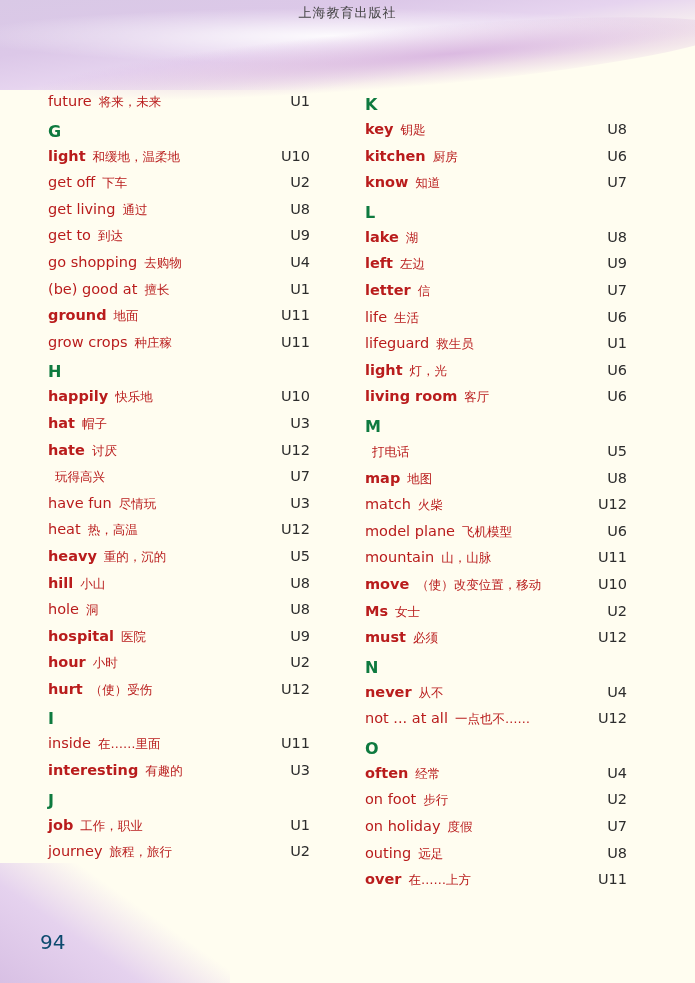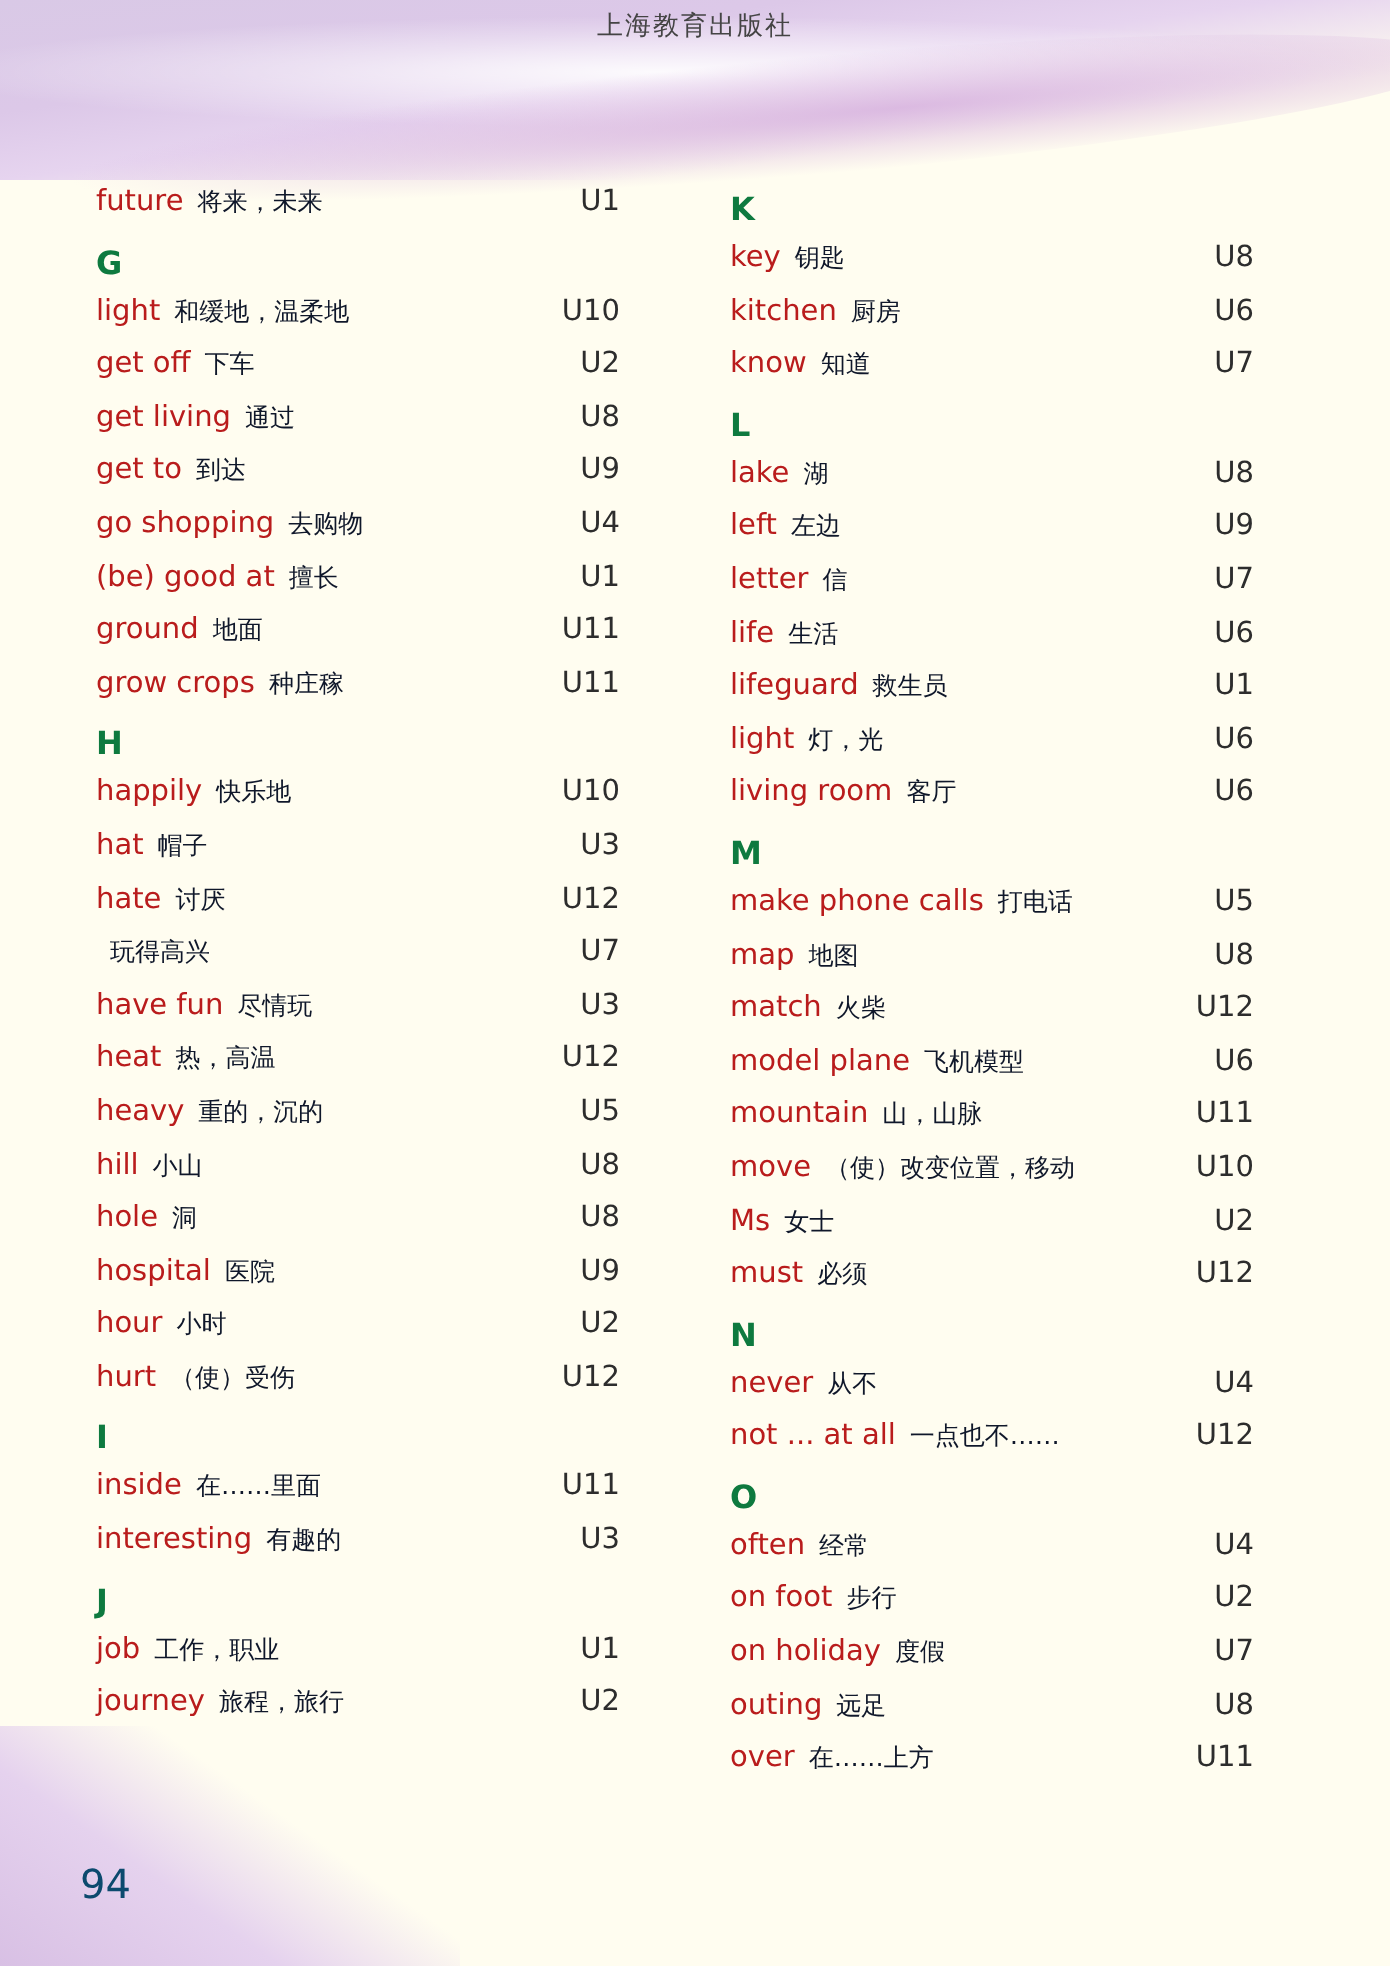--- a/index.html
+++ b/index.html
@@ -37,22 +37,22 @@
     .col-right { left: 365px; }
     .section-letter {
       color: #0e7a3f; font-weight: bold; font-size: 16px;
       height: 22px; line-height: 22px; margin-top: 6px;
     }
     .entry {
       display: flex; align-items: baseline; height: 26.6px; line-height: 26px;
       font-size: 14.5px; white-space: nowrap;
     }
     .word { color: #b91c1c; }
-    .word.bold { font-weight: normal; }
-    .zh { font-size: 12.5px; color: #0f172a; margin-left: 7px; }
+    .word.bold { font-weight: bold; }
+    .zh { font-size: 12.5px; color: #b91c1c; margin-left: 7px; }
     .unit { margin-left: auto; font-size: 14.5px; color: #2d2d2d; }
   </style>
 </head>
 <body>
 
 <div class="swoosh-top"></div>
 <div class="swoosh-band"></div>
 <div class="publisher">上海教育出版社</div>
 
 <div class="col col-left">
@@ -233,21 +233,20 @@
       <span class="zh">灯，光</span>
       <span class="unit">U6</span>
     </div>
     <div class="entry">
       <span class="word bold">living room</span>
       <span class="zh">客厅</span>
       <span class="unit">U6</span>
     </div>
     <div class="section-letter">M</div>
     <div class="entry">
-      <span class="word">make phone calls</span>
       <span class="zh">打电话</span>
       <span class="unit">U5</span>
     </div>
     <div class="entry">
       <span class="word bold">map</span>
       <span class="zh">地图</span>
       <span class="unit">U8</span>
     </div>
     <div class="entry">
       <span class="word">match</span>

